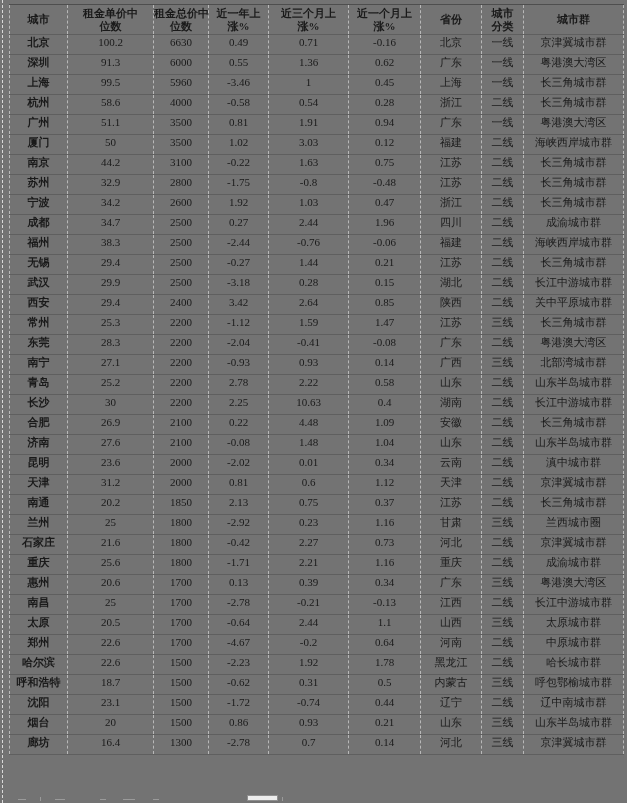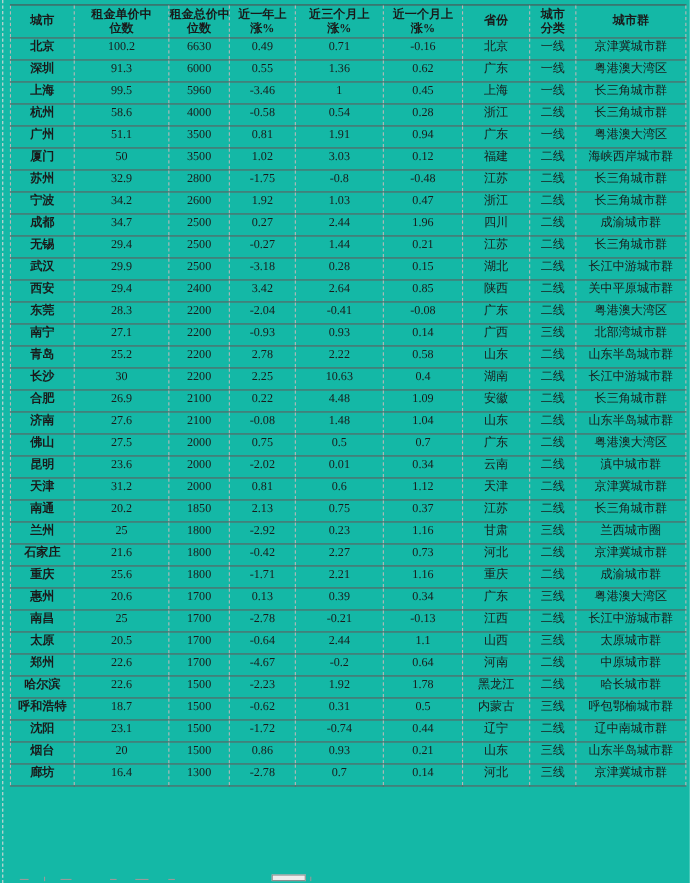--- a/index.html
+++ b/index.html
@@ -6,21 +6,21 @@
     --ink:#1a1a1a;
     --solid:#5f5f5f;
     --dash:#b8b8b8;
   }
   html,body{margin:0;padding:0;}
   body{
     width:627px;height:803px;background:#ffffff;
     font-family:"Liberation Serif","DejaVu Serif",serif;
     color:var(--ink);
   }
-  .page{position:relative;width:627px;height:803px;overflow:hidden;background:#14b8a6;}
+  .page{position:relative;width:627px;height:803px;overflow:hidden;background:#737373;}
   .edge-guide{
     position:absolute;left:2px;top:0;width:0;height:803px;
     border-left:1px dashed #d9d9d9;
   }
   table.rent{
     position:absolute;left:9px;top:4px;width:614px;
     border-collapse:collapse;table-layout:fixed;
     border-top:1px solid #4e4e4e;border-bottom:1px solid var(--solid);
   }
   col.c1{width:58px}col.c2{width:86px}col.c3{width:55px}
@@ -170,20 +170,31 @@
           <td>50</td>
           <td>3500</td>
           <td>1.02</td>
           <td>3.03</td>
           <td>0.12</td>
           <td>福建</td>
           <td>二线</td>
           <td>海峡西岸城市群</td>
         </tr>
         <tr>
+          <td class="city">南京</td>
+          <td>44.2</td>
+          <td>3100</td>
+          <td>-0.22</td>
+          <td>1.63</td>
+          <td>0.75</td>
+          <td>江苏</td>
+          <td>二线</td>
+          <td>长三角城市群</td>
+        </tr>
+        <tr>
           <td class="city">苏州</td>
           <td>32.9</td>
           <td>2800</td>
           <td>-1.75</td>
           <td>-0.8</td>
           <td>-0.48</td>
           <td>江苏</td>
           <td>二线</td>
           <td>长三角城市群</td>
         </tr>
@@ -203,20 +214,31 @@
           <td>34.7</td>
           <td>2500</td>
           <td>0.27</td>
           <td>2.44</td>
           <td>1.96</td>
           <td>四川</td>
           <td>二线</td>
           <td>成渝城市群</td>
         </tr>
         <tr>
+          <td class="city">福州</td>
+          <td>38.3</td>
+          <td>2500</td>
+          <td>-2.44</td>
+          <td>-0.76</td>
+          <td>-0.06</td>
+          <td>福建</td>
+          <td>二线</td>
+          <td>海峡西岸城市群</td>
+        </tr>
+        <tr>
           <td class="city">无锡</td>
           <td>29.4</td>
           <td>2500</td>
           <td>-0.27</td>
           <td>1.44</td>
           <td>0.21</td>
           <td>江苏</td>
           <td>二线</td>
           <td>长三角城市群</td>
         </tr>
@@ -236,20 +258,31 @@
           <td>29.4</td>
           <td>2400</td>
           <td>3.42</td>
           <td>2.64</td>
           <td>0.85</td>
           <td>陕西</td>
           <td>二线</td>
           <td>关中平原城市群</td>
         </tr>
         <tr>
+          <td class="city">常州</td>
+          <td>25.3</td>
+          <td>2200</td>
+          <td>-1.12</td>
+          <td>1.59</td>
+          <td>1.47</td>
+          <td>江苏</td>
+          <td>三线</td>
+          <td>长三角城市群</td>
+        </tr>
+        <tr>
           <td class="city">东莞</td>
           <td>28.3</td>
           <td>2200</td>
           <td>-2.04</td>
           <td>-0.41</td>
           <td>-0.08</td>
           <td>广东</td>
           <td>二线</td>
           <td>粤港澳大湾区</td>
         </tr>
@@ -300,31 +333,20 @@
         <tr>
           <td class="city">济南</td>
           <td>27.6</td>
           <td>2100</td>
           <td>-0.08</td>
           <td>1.48</td>
           <td>1.04</td>
           <td>山东</td>
           <td>二线</td>
           <td>山东半岛城市群</td>
-        </tr>
-        <tr>
-          <td class="city">佛山</td>
-          <td>27.5</td>
-          <td>2000</td>
-          <td>0.75</td>
-          <td>0.5</td>
-          <td>0.7</td>
-          <td>广东</td>
-          <td>二线</td>
-          <td>粤港澳大湾区</td>
         </tr>
         <tr>
           <td class="city">昆明</td>
           <td>23.6</td>
           <td>2000</td>
           <td>-2.02</td>
           <td>0.01</td>
           <td>0.34</td>
           <td>云南</td>
           <td>二线</td>

